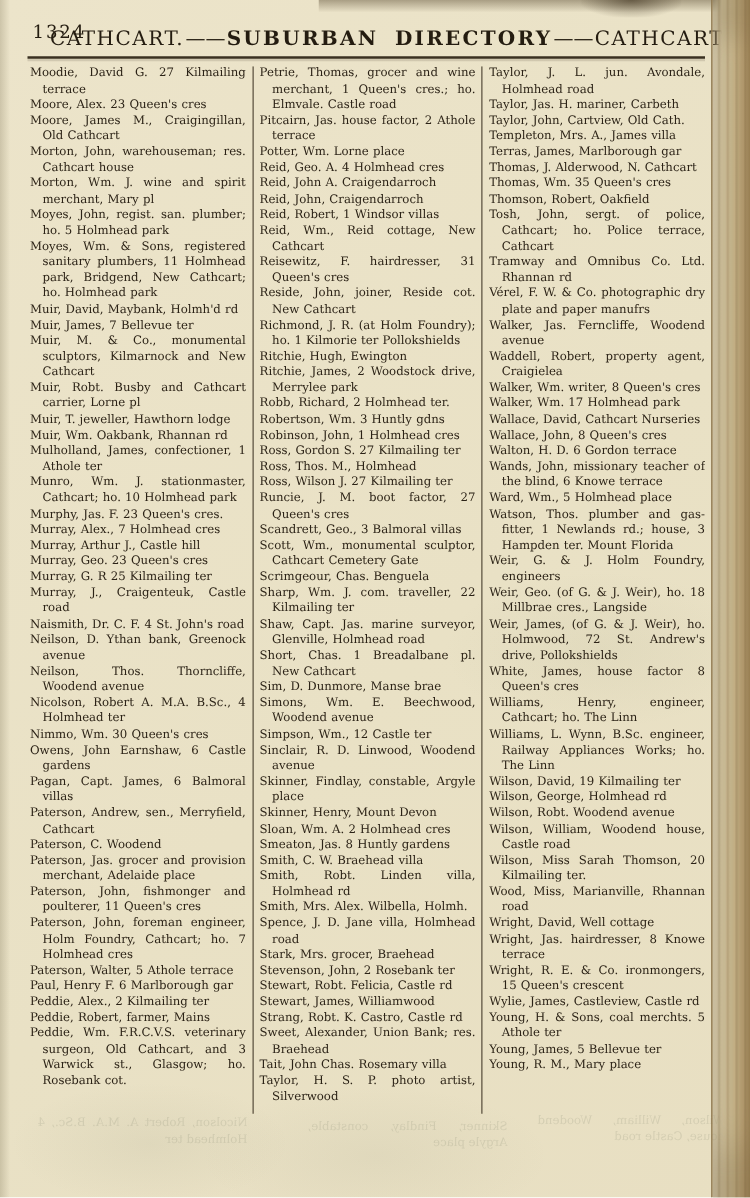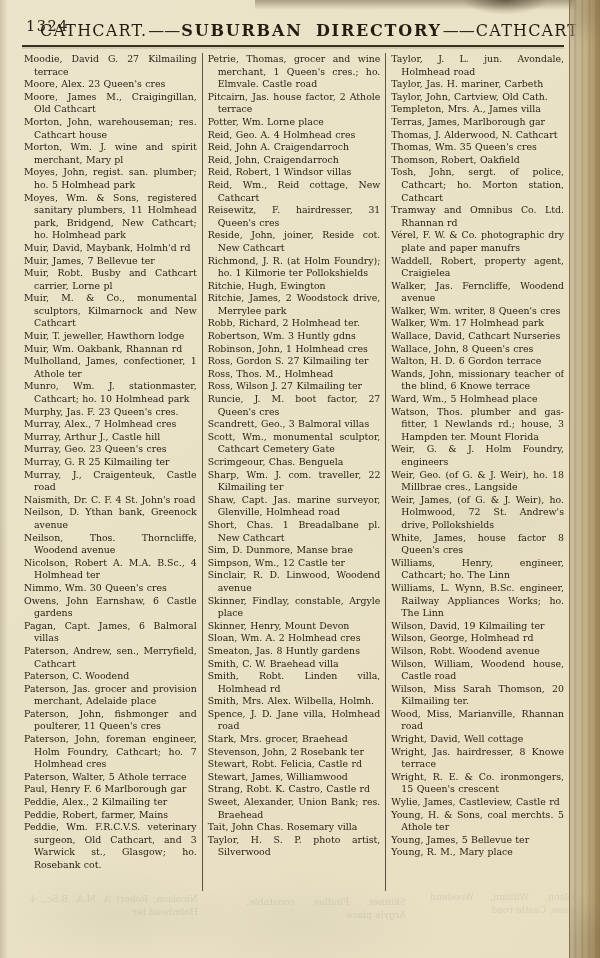--- a/index.html
+++ b/index.html
@@ -97,22 +97,22 @@
     <div class="col">
         <div class="entry">Moodie, David G. 27 Kilmailing terrace</div>
         <div class="entry">Moore, Alex. 23 Queen's cres</div>
         <div class="entry">Moore, James M., Craigingillan, Old Cathcart</div>
         <div class="entry">Morton, John, warehouseman; res. Cathcart house</div>
         <div class="entry">Morton, Wm. J. wine and spirit merchant, Mary pl</div>
         <div class="entry">Moyes, John, regist. san. plumber; ho. 5 Holmhead park</div>
         <div class="entry">Moyes, Wm. &amp; Sons, registered sanitary plumbers, 11 Holmhead park, Bridgend, New Cathcart; ho. Holmhead park</div>
         <div class="entry">Muir, David, Maybank, Holmh'd rd</div>
         <div class="entry">Muir, James, 7 Bellevue ter</div>
+        <div class="entry">Muir, M. &amp; Co., monumental sculptors, Kilmarnock and New Cathcart</div>
         <div class="entry">Muir, Robt. Busby and Cathcart carrier, Lorne pl</div>
-        <div class="entry">Muir, M. &amp; Co., monumental sculptors, Kilmarnock and New Cathcart</div>
         <div class="entry">Muir, T. jeweller, Hawthorn lodge</div>
         <div class="entry">Muir, Wm. Oakbank, Rhannan rd</div>
         <div class="entry">Mulholland, James, confectioner, 1 Athole ter</div>
         <div class="entry">Munro, Wm. J. stationmaster, Cathcart; ho. 10 Holmhead park</div>
         <div class="entry">Murphy, Jas. F. 23 Queen's cres.</div>
         <div class="entry">Murray, Alex., 7 Holmhead cres</div>
         <div class="entry">Murray, Arthur J., Castle hill</div>
         <div class="entry">Murray, Geo. 23 Queen's cres</div>
         <div class="entry">Murray, G. R 25 Kilmailing ter</div>
         <div class="entry">Murray, J., Craigenteuk, Castle road</div>
@@ -156,20 +156,21 @@
         <div class="entry">Ross, Thos. M., Holmhead</div>
         <div class="entry">Ross, Wilson J. 27 Kilmailing ter</div>
         <div class="entry">Runcie, J. M. boot factor, 27 Queen's cres</div>
         <div class="entry">Scandrett, Geo., 3 Balmoral villas</div>
         <div class="entry">Scott, Wm., monumental sculptor, Cathcart Cemetery Gate</div>
         <div class="entry">Scrimgeour, Chas. Benguela</div>
         <div class="entry">Sharp, Wm. J. com. traveller, 22 Kilmailing ter</div>
         <div class="entry">Shaw, Capt. Jas. marine surveyor, Glenville, Holmhead road</div>
         <div class="entry">Short, Chas. 1 Breadalbane pl. New Cathcart</div>
         <div class="entry">Sim, D. Dunmore, Manse brae</div>
+        <div class="entry">Simons, Wm. E. Beechwood, Woodend avenue</div>
         <div class="entry">Simpson, Wm., 12 Castle ter</div>
         <div class="entry">Sinclair, R. D. Linwood, Woodend avenue</div>
         <div class="entry">Skinner, Findlay, constable, Argyle place</div>
         <div class="entry">Skinner, Henry, Mount Devon</div>
         <div class="entry">Sloan, Wm. A. 2 Holmhead cres</div>
         <div class="entry">Smeaton, Jas. 8 Huntly gardens</div>
         <div class="entry">Smith, C. W. Braehead villa</div>
         <div class="entry">Smith, Robt. Linden villa, Holmhead rd</div>
         <div class="entry">Smith, Mrs. Alex. Wilbella, Holmh.</div>
         <div class="entry">Spence, J. D. Jane villa, Holmhead road</div>
@@ -185,25 +186,25 @@
     <div class="vrule"></div>
     <div class="col">
         <div class="entry">Taylor, J. L. jun. Avondale, Holmhead road</div>
         <div class="entry">Taylor, Jas. H. mariner, Carbeth</div>
         <div class="entry">Taylor, John, Cartview, Old Cath.</div>
         <div class="entry">Templeton, Mrs. A., James villa</div>
         <div class="entry">Terras, James, Marlborough gar</div>
         <div class="entry">Thomas, J. Alderwood, N. Cathcart</div>
         <div class="entry">Thomas, Wm. 35 Queen's cres</div>
         <div class="entry">Thomson, Robert, Oakfield</div>
-        <div class="entry">Tosh, John, sergt. of police, Cathcart; ho. Morton station, Cathcart</div>
+        <div class="entry">Tosh, John, sergt. of police, Cathcart; ho. Police terrace, Cathcart</div>
         <div class="entry">Tramway and Omnibus Co. Ltd. Rhannan rd</div>
         <div class="entry">Vérel, F. W. &amp; Co. photographic dry plate and paper manufrs</div>
+        <div class="entry">Walker, Jas. Ferncliffe, Woodend avenue</div>
         <div class="entry">Waddell, Robert, property agent, Craigielea</div>
-        <div class="entry">Walker, Jas. Ferncliffe, Woodend avenue</div>
         <div class="entry">Walker, Wm. writer, 8 Queen's cres</div>
         <div class="entry">Walker, Wm. 17 Holmhead park</div>
         <div class="entry">Wallace, David, Cathcart Nurseries</div>
         <div class="entry">Wallace, John, 8 Queen's cres</div>
         <div class="entry">Walton, H. D. 6 Gordon terrace</div>
         <div class="entry">Wands, John, missionary teacher of the blind, 6 Knowe terrace</div>
         <div class="entry">Ward, Wm., 5 Holmhead place</div>
         <div class="entry">Watson, Thos. plumber and gas-fitter, 1 Newlands rd.; house, 3 Hampden ter. Mount Florida</div>
         <div class="entry">Weir, G. &amp; J. Holm Foundry, engineers</div>
         <div class="entry">Weir, Geo. (of G. &amp; J. Weir), ho. 18 Millbrae cres., Langside</div>

